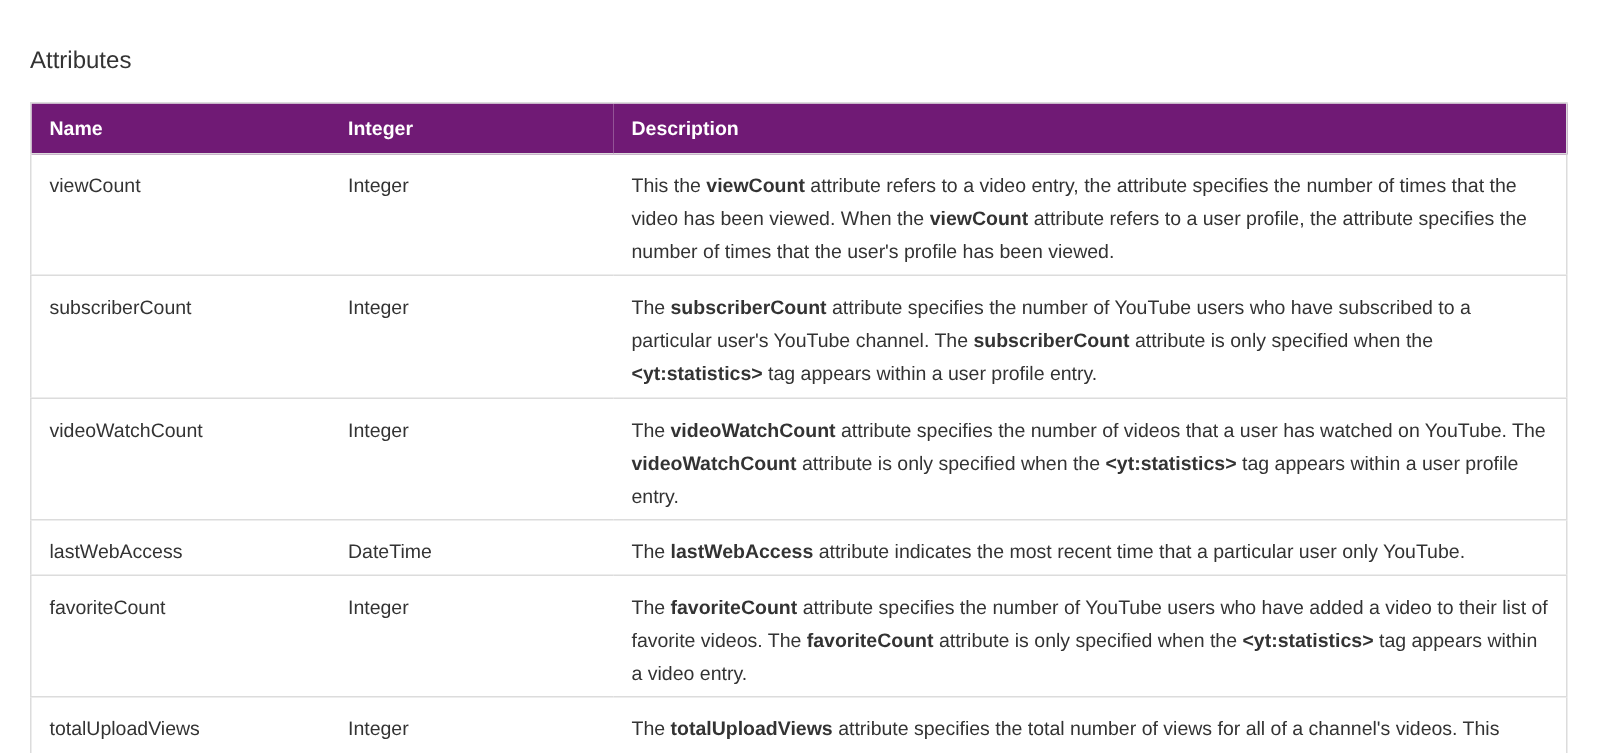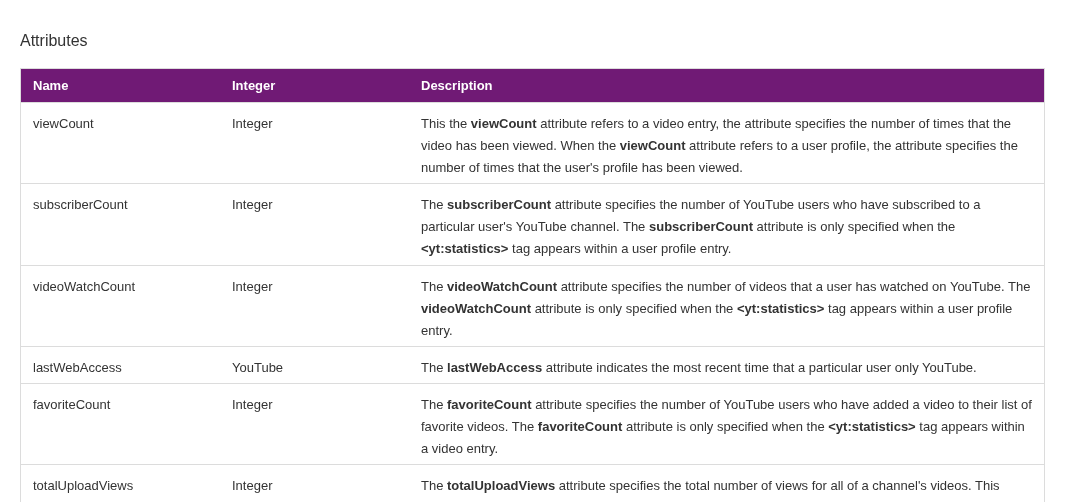--- a/index.html
+++ b/index.html
@@ -67,21 +67,21 @@
         <td class="col-format">Integer</td>
         <td class="col-desc desc"><span>The </span><b>subscriberCount</b><span> attribute specifies the number of YouTube users who have subscribed to a particular user's YouTube channel. The </span><b>subscriberCount</b><span> attribute is only specified when the </span><b>&lt;yt:statistics&gt;</b><span> tag appears within a user profile entry.</span></td>
       </tr>
       <tr>
         <td class="col-name">videoWatchCount</td>
         <td class="col-format">Integer</td>
         <td class="col-desc desc"><span>The </span><b>videoWatchCount</b><span> attribute specifies the number of videos that a user has watched on YouTube. The </span><b>videoWatchCount</b><span> attribute is only specified when the </span><b>&lt;yt:statistics&gt;</b><span> tag appears within a user profile entry.</span></td>
       </tr>
       <tr>
         <td class="col-name">lastWebAccess</td>
-        <td class="col-format">YouTube</td>
+        <td class="col-format">DateTime</td>
         <td class="col-desc desc"><span>The </span><b>lastWebAccess</b><span> attribute indicates the most recent time that a particular user only YouTube.</span></td>
       </tr>
       <tr>
         <td class="col-name">favoriteCount</td>
         <td class="col-format">Integer</td>
         <td class="col-desc desc"><span>The </span><b>favoriteCount</b><span> attribute specifies the number of YouTube users who have added a video to their list of favorite videos. The </span><b>favoriteCount</b><span> attribute is only specified when the </span><b>&lt;yt:statistics&gt;</b><span> tag appears within a video entry.</span></td>
       </tr>
       <tr>
         <td class="col-name">totalUploadViews</td>
         <td class="col-format">Integer</td>

